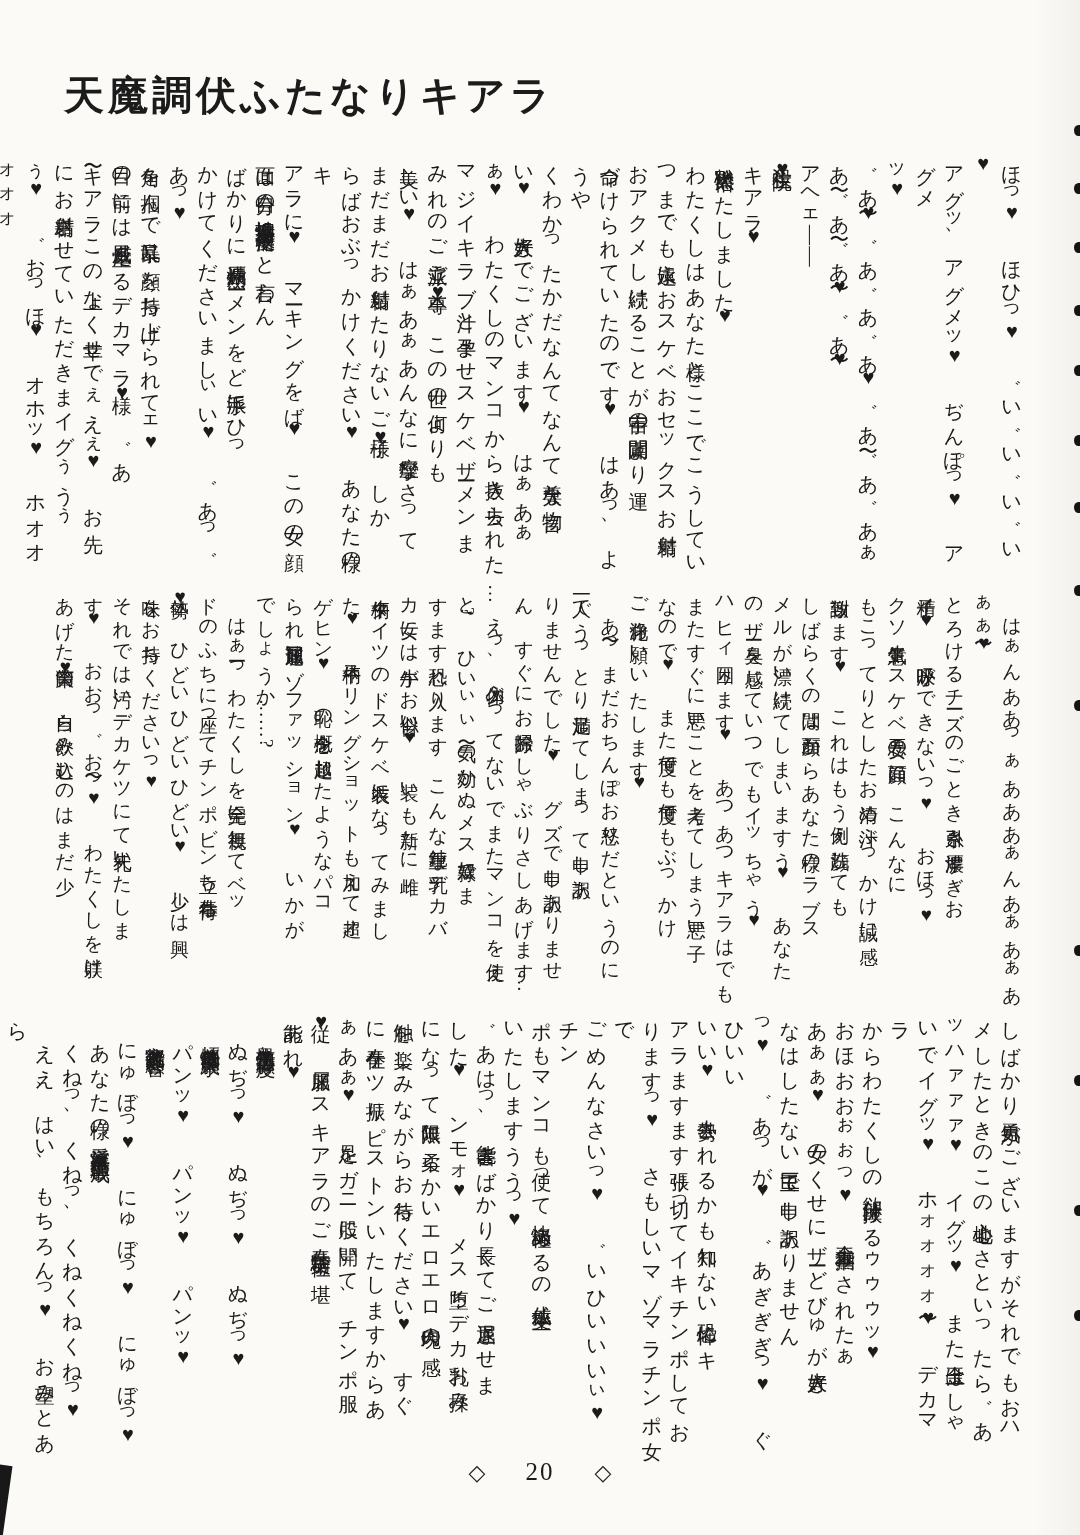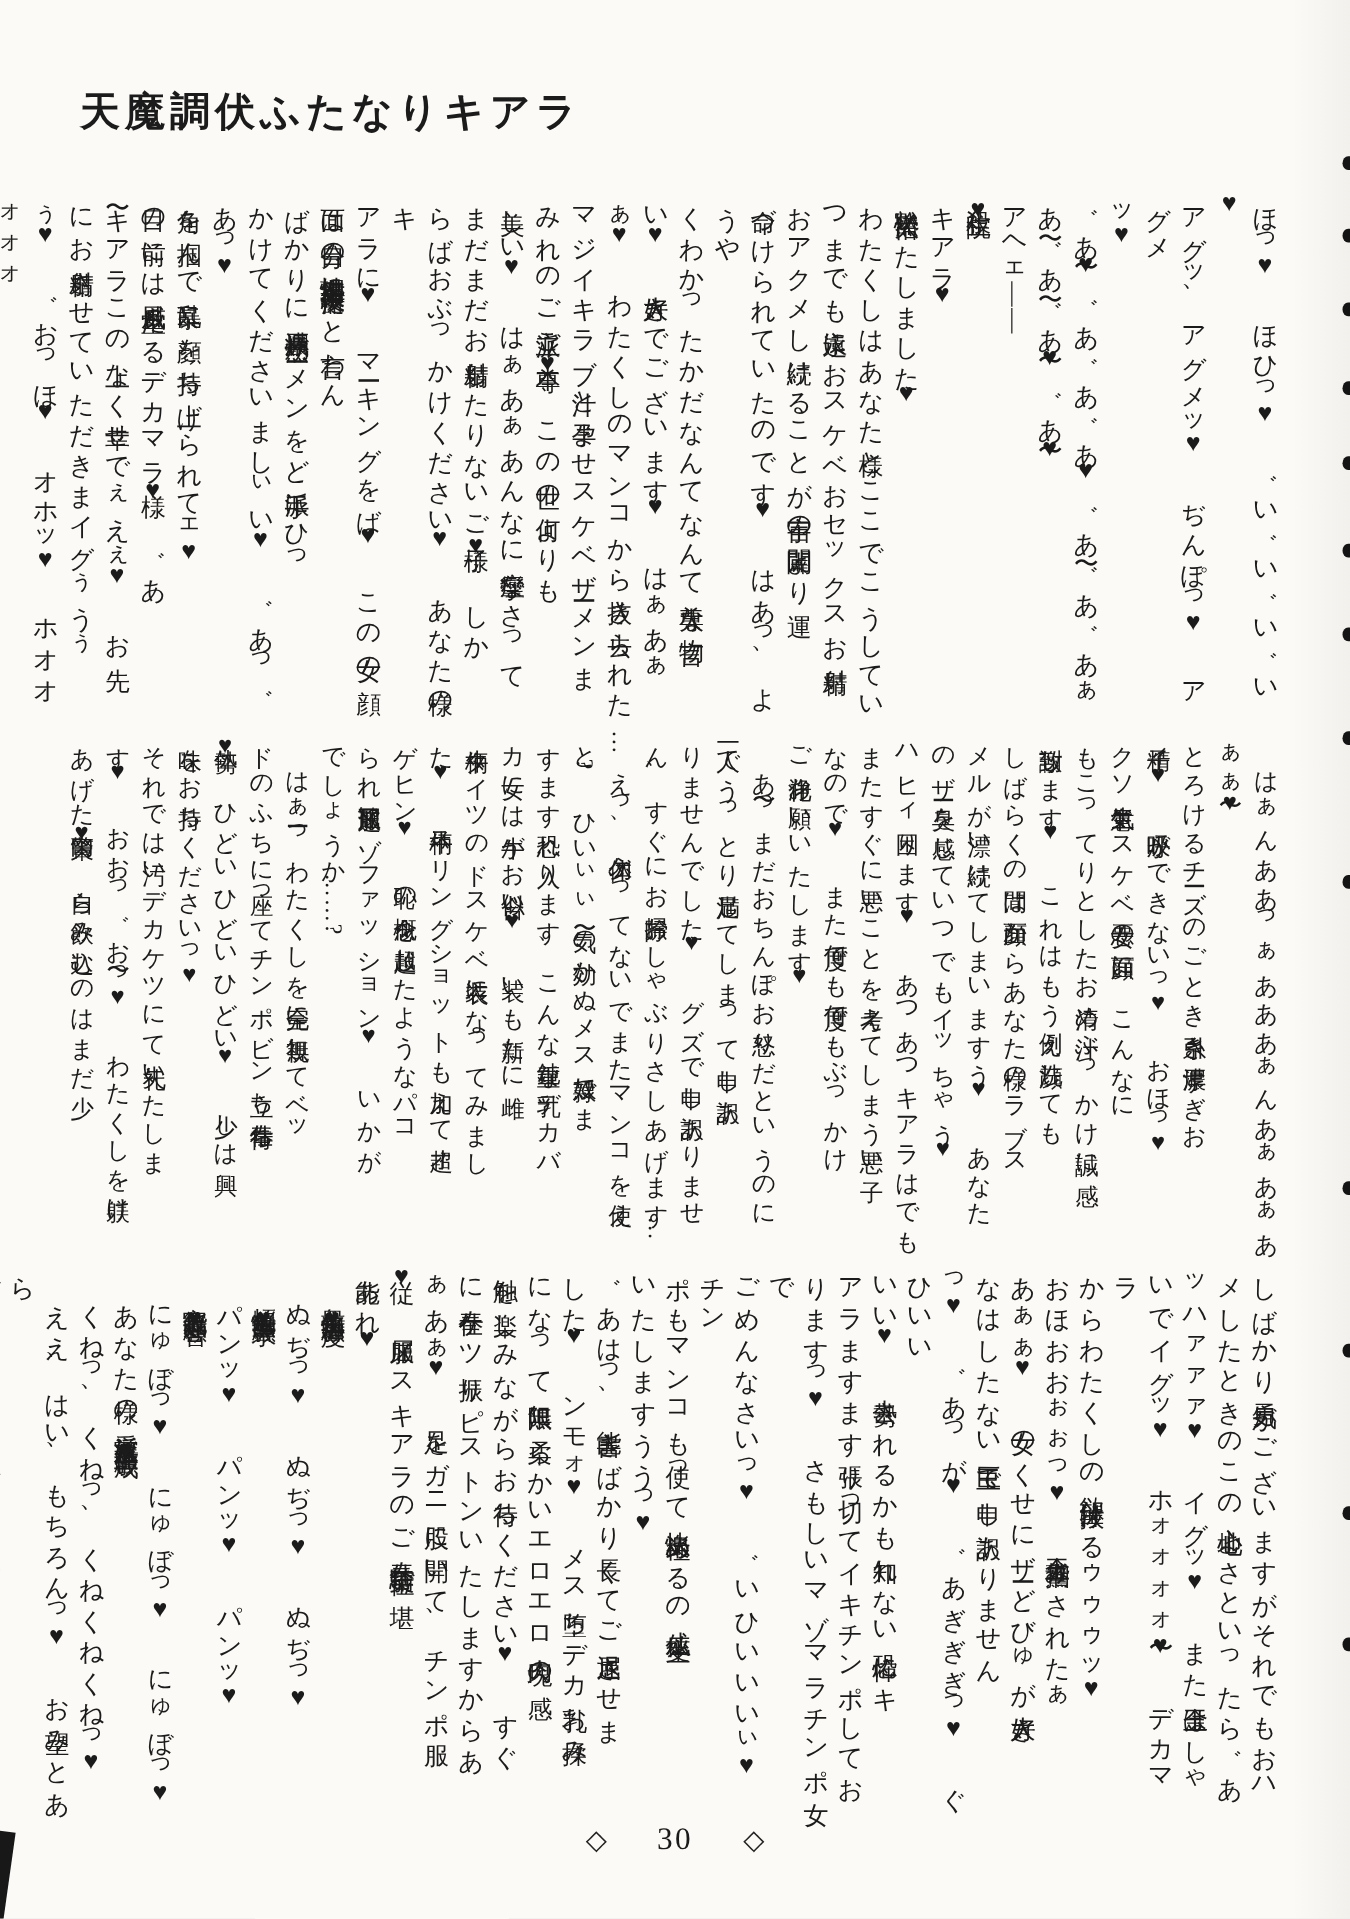--- a/index.html
+++ b/index.html
@@ -4,21 +4,21 @@
 <style>
   html,body { margin:0; padding:0; background:#e8e8e6; }
   .page {
     position:relative; width:1080px; height:1535px; margin:0 auto;
     background:#fbfaf6; overflow:hidden;
     font-family:"Liberation Serif","DejaVu Serif",serif;
     color:#1b1b1b;
   }
   .title {
     position:absolute; left:64px; top:68px; margin:0;
-    font-size:32px; font-weight:600; letter-spacing:4px;
+    font-size:40px; font-weight:600; letter-spacing:4px;
     font-family:"Liberation Serif","DejaVu Serif",serif;
   }
   .tblock {
     position:absolute;
     writing-mode:vertical-rl; text-orientation:mixed;
   }
   .tblock .col { height:100%; }
   .b1 { top:152px; right:54px; height:422px; line-height:28.7px; font-size:20px; letter-spacing:1.5px; }
   .b2 { top:584px; right:54px; height:412px; line-height:28.7px; font-size:19px; letter-spacing:1.2px; }
   .b3 { top:1008px; right:56px; height:440px; line-height:27.6px; font-size:20px; letter-spacing:2px; }
@@ -147,21 +147,21 @@
       <div class="col">　官能無尽誓願智♥</div>
       <div class="col">　にゅぼっ♥　にゅぼっ♥　にゅぼっ♥</div>
       <div class="col">　あなた様の愛淫奴道無上誓願成♥</div>
       <div class="col">　くねっ、くねっ、くねくねくねっ♥</div>
       <div class="col">　ええ、はい、もちろんっ♥　お望みとあら</div>
       <div class="col">ば一生こうしてリズミカルに腰上下し続け</div>
     </div>
 
   <div class="footer">
     <span class="diamond">◇</span>
-    <span class="pnum">30</span>
+    <span class="pnum">20</span>
     <span class="diamond">◇</span>
   </div>
 
   <div class="edge-shade"></div>
   <div class="corner"></div>
   <div id="edge-marks"></div>
 <div class="edge-mark" style="top: 125px;"></div>
     <div class="edge-mark" style="top: 183px;"></div>
     <div class="edge-mark" style="top: 242px;"></div>
     <div class="edge-mark" style="top: 305px;"></div>

